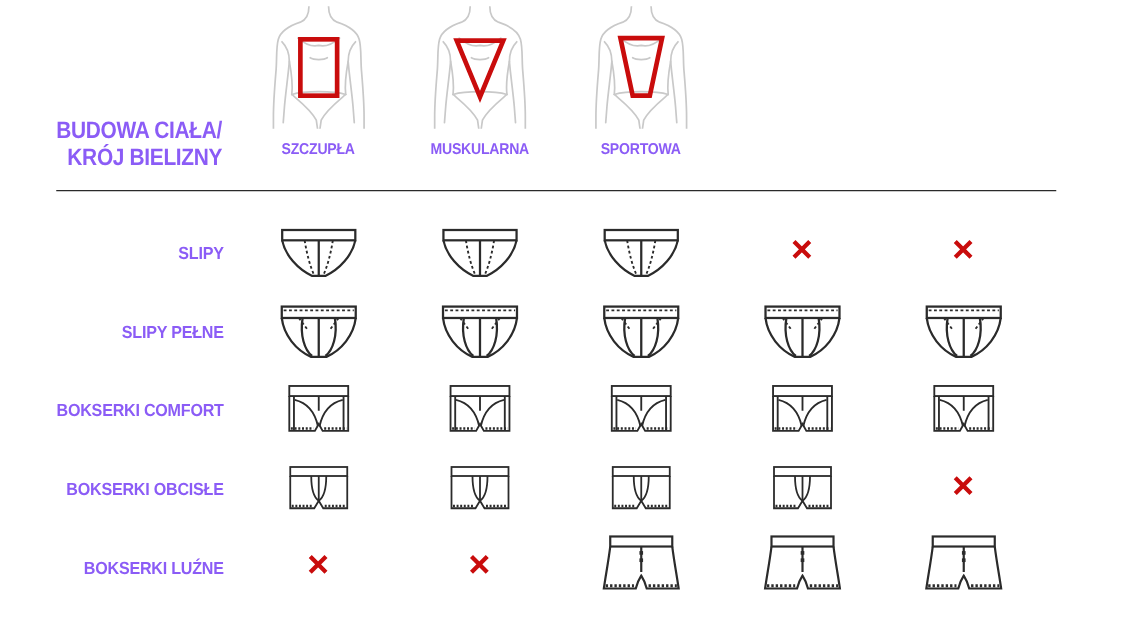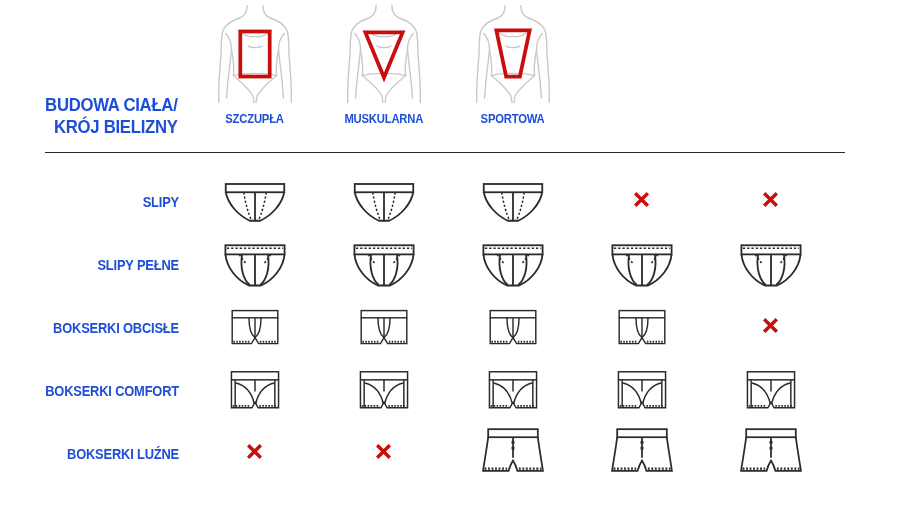--- a/index.html
+++ b/index.html
@@ -1,18 +1,18 @@
 <!DOCTYPE html>
 <html><head>
 <meta charset="utf-8">
 <style>
   html,body{margin:0;padding:0;}
   .page{
     position:relative; width:900px; height:512px; background:#ffffff;
-    font-family:"Liberation Sans", sans-serif; color:#1d4ed8; overflow:hidden;border-radius:17px;
+    font-family:"Liberation Sans", sans-serif; color:#8b5cf6; overflow:hidden;border-radius:17px;
   }
   .header-grid{
     display:grid; grid-template-columns:190px repeat(5,129px);
     height:152px; align-items:start;
   }
   .title-cell{
     height:152px; display:flex; flex-direction:column; justify-content:flex-end;
     align-items:flex-end; padding:0 12px 14px 0; box-sizing:border-box;
   }
   .title-line{
@@ -228,76 +228,20 @@
     <line x1="50" y1="15" x2="50" y2="56" stroke="#2b2b2b" fill="none" stroke-width="2.4" stroke-linejoin="miter"></line>
     <path d="M33,15 C30,33 35,49 43,55" stroke="#2b2b2b" fill="none" stroke-width="2.4" stroke-linejoin="miter"></path>
     <path d="M67,15 C70,33 65,49 57,55" stroke="#2b2b2b" fill="none" stroke-width="2.4" stroke-linejoin="miter"></path>
     <path d="M29,15 L38,27" stroke="#2b2b2b" fill="none" stroke-width="2" stroke-dasharray="3,2.6"></path>
               <path d="M71,15 L62,27" stroke="#2b2b2b" fill="none" stroke-width="2" stroke-dasharray="3,2.6"></path>
             </svg>
           </span>
         </div>
       </div>
       <div class="matrix-row">
-        <div class="row-label">BOKSERKI OBCISŁE</div>
-        <div class="matrix-cell">
-          <span>
-            <svg class="uw" width="60" height="40" viewBox="0 0 100 66">
-    <rect x="12" y="4" width="76" height="12" stroke="#2b2b2b" fill="none" stroke-width="2.4" stroke-linejoin="miter"></rect>
-    <path d="M12,16 L12,59 L44,59 L50,49 L56,59 L88,59 L88,16" stroke="#2b2b2b" fill="none" stroke-width="2.4" stroke-linejoin="miter"></path>
-    <path d="M40,16 C40,36 44,45 50,49 C56,45 60,36 60,16" stroke="#2b2b2b" fill="none" stroke-width="2.4" stroke-linejoin="miter"></path>
-    <line x1="50" y1="16" x2="50" y2="49" stroke="#2b2b2b" fill="none" stroke-width="2.4" stroke-linejoin="miter"></line>
-    <line x1="14" y1="56" x2="42" y2="56" stroke="#2b2b2b" fill="none" stroke-width="3.2" stroke-dasharray="2.6,2.2"></line>
-    <line x1="58" y1="56" x2="86" y2="56" stroke="#2b2b2b" fill="none" stroke-width="3.2" stroke-dasharray="2.6,2.2"></line>
-            </svg>
-          </span>
-        </div>
-        <div class="matrix-cell">
-          <span>
-            <svg class="uw" width="60" height="40" viewBox="0 0 100 66">
-    <rect x="12" y="4" width="76" height="12" stroke="#2b2b2b" fill="none" stroke-width="2.4" stroke-linejoin="miter"></rect>
-    <path d="M12,16 L12,59 L44,59 L50,49 L56,59 L88,59 L88,16" stroke="#2b2b2b" fill="none" stroke-width="2.4" stroke-linejoin="miter"></path>
-    <path d="M40,16 C40,36 44,45 50,49 C56,45 60,36 60,16" stroke="#2b2b2b" fill="none" stroke-width="2.4" stroke-linejoin="miter"></path>
-    <line x1="50" y1="16" x2="50" y2="49" stroke="#2b2b2b" fill="none" stroke-width="2.4" stroke-linejoin="miter"></line>
-    <line x1="14" y1="56" x2="42" y2="56" stroke="#2b2b2b" fill="none" stroke-width="3.2" stroke-dasharray="2.6,2.2"></line>
-    <line x1="58" y1="56" x2="86" y2="56" stroke="#2b2b2b" fill="none" stroke-width="3.2" stroke-dasharray="2.6,2.2"></line>
-            </svg>
-          </span>
-        </div>
-        <div class="matrix-cell">
-          <span>
-            <svg class="uw" width="60" height="40" viewBox="0 0 100 66">
-    <rect x="12" y="4" width="76" height="12" stroke="#2b2b2b" fill="none" stroke-width="2.4" stroke-linejoin="miter"></rect>
-    <path d="M12,16 L12,59 L44,59 L50,49 L56,59 L88,59 L88,16" stroke="#2b2b2b" fill="none" stroke-width="2.4" stroke-linejoin="miter"></path>
-    <path d="M40,16 C40,36 44,45 50,49 C56,45 60,36 60,16" stroke="#2b2b2b" fill="none" stroke-width="2.4" stroke-linejoin="miter"></path>
-    <line x1="50" y1="16" x2="50" y2="49" stroke="#2b2b2b" fill="none" stroke-width="2.4" stroke-linejoin="miter"></line>
-    <line x1="14" y1="56" x2="42" y2="56" stroke="#2b2b2b" fill="none" stroke-width="3.2" stroke-dasharray="2.6,2.2"></line>
-    <line x1="58" y1="56" x2="86" y2="56" stroke="#2b2b2b" fill="none" stroke-width="3.2" stroke-dasharray="2.6,2.2"></line>
-            </svg>
-          </span>
-        </div>
-        <div class="matrix-cell">
-          <span>
-            <svg class="uw" width="60" height="40" viewBox="0 0 100 66">
-    <rect x="12" y="4" width="76" height="12" stroke="#2b2b2b" fill="none" stroke-width="2.4" stroke-linejoin="miter"></rect>
-    <path d="M12,16 L12,59 L44,59 L50,49 L56,59 L88,59 L88,16" stroke="#2b2b2b" fill="none" stroke-width="2.4" stroke-linejoin="miter"></path>
-    <path d="M40,16 C40,36 44,45 50,49 C56,45 60,36 60,16" stroke="#2b2b2b" fill="none" stroke-width="2.4" stroke-linejoin="miter"></path>
-    <line x1="50" y1="16" x2="50" y2="49" stroke="#2b2b2b" fill="none" stroke-width="2.4" stroke-linejoin="miter"></line>
-    <line x1="14" y1="56" x2="42" y2="56" stroke="#2b2b2b" fill="none" stroke-width="3.2" stroke-dasharray="2.6,2.2"></line>
-    <line x1="58" y1="56" x2="86" y2="56" stroke="#2b2b2b" fill="none" stroke-width="3.2" stroke-dasharray="2.6,2.2"></line>
-            </svg>
-          </span>
-        </div>
-        <div class="matrix-cell">
-          <span><svg width="17" height="17" viewBox="0 0 17 17">
-    <path d="M2.2,2.2 L14.8,14.8 M14.8,2.2 L2.2,14.8" stroke="#c90c0c" stroke-width="3.4" fill="none"></path>
-            </svg></span>
-        </div>
-      </div>
-      <div class="matrix-row">
         <div class="row-label">BOKSERKI COMFORT</div>
         <div class="matrix-cell">
           <span>
             <svg class="uw" width="62" height="46" viewBox="0 0 100 70">
     <rect x="12" y="4" width="76" height="13" stroke="#2b2b2b" fill="none" stroke-width="2.4" stroke-linejoin="miter"></rect>
     <path d="M12,17 L12,62 L45,62 L50,53 L55,62 L88,62 L88,17" stroke="#2b2b2b" fill="none" stroke-width="2.4" stroke-linejoin="miter"></path>
     <line x1="18" y1="17" x2="18" y2="62" stroke="#2b2b2b" fill="none" stroke-width="2.4" stroke-linejoin="miter"></line>
     <line x1="82" y1="17" x2="82" y2="62" stroke="#2b2b2b" fill="none" stroke-width="2.4" stroke-linejoin="miter"></line>
     <path d="M19,22 C36,26 45,38 49,56" stroke="#2b2b2b" fill="none" stroke-width="2.4" stroke-linejoin="miter"></path>
     <path d="M81,22 C64,26 55,38 51,56" stroke="#2b2b2b" fill="none" stroke-width="2.4" stroke-linejoin="miter"></path>
@@ -362,20 +306,76 @@
     <path d="M19,22 C36,26 45,38 49,56" stroke="#2b2b2b" fill="none" stroke-width="2.4" stroke-linejoin="miter"></path>
     <path d="M81,22 C64,26 55,38 51,56" stroke="#2b2b2b" fill="none" stroke-width="2.4" stroke-linejoin="miter"></path>
     <line x1="50" y1="17" x2="50" y2="36" stroke="#2b2b2b" fill="none" stroke-width="2.4" stroke-linejoin="miter"></line>
     <line x1="14" y1="59" x2="43" y2="59" stroke="#2b2b2b" fill="none" stroke-width="3.2" stroke-dasharray="2.6,2.2"></line>
     <line x1="57" y1="59" x2="86" y2="59" stroke="#2b2b2b" fill="none" stroke-width="3.2" stroke-dasharray="2.6,2.2"></line>
             </svg>
           </span>
         </div>
       </div>
       <div class="matrix-row">
+        <div class="row-label">BOKSERKI OBCISŁE</div>
+        <div class="matrix-cell">
+          <span>
+            <svg class="uw" width="60" height="40" viewBox="0 0 100 66">
+    <rect x="12" y="4" width="76" height="12" stroke="#2b2b2b" fill="none" stroke-width="2.4" stroke-linejoin="miter"></rect>
+    <path d="M12,16 L12,59 L44,59 L50,49 L56,59 L88,59 L88,16" stroke="#2b2b2b" fill="none" stroke-width="2.4" stroke-linejoin="miter"></path>
+    <path d="M40,16 C40,36 44,45 50,49 C56,45 60,36 60,16" stroke="#2b2b2b" fill="none" stroke-width="2.4" stroke-linejoin="miter"></path>
+    <line x1="50" y1="16" x2="50" y2="49" stroke="#2b2b2b" fill="none" stroke-width="2.4" stroke-linejoin="miter"></line>
+    <line x1="14" y1="56" x2="42" y2="56" stroke="#2b2b2b" fill="none" stroke-width="3.2" stroke-dasharray="2.6,2.2"></line>
+    <line x1="58" y1="56" x2="86" y2="56" stroke="#2b2b2b" fill="none" stroke-width="3.2" stroke-dasharray="2.6,2.2"></line>
+            </svg>
+          </span>
+        </div>
+        <div class="matrix-cell">
+          <span>
+            <svg class="uw" width="60" height="40" viewBox="0 0 100 66">
+    <rect x="12" y="4" width="76" height="12" stroke="#2b2b2b" fill="none" stroke-width="2.4" stroke-linejoin="miter"></rect>
+    <path d="M12,16 L12,59 L44,59 L50,49 L56,59 L88,59 L88,16" stroke="#2b2b2b" fill="none" stroke-width="2.4" stroke-linejoin="miter"></path>
+    <path d="M40,16 C40,36 44,45 50,49 C56,45 60,36 60,16" stroke="#2b2b2b" fill="none" stroke-width="2.4" stroke-linejoin="miter"></path>
+    <line x1="50" y1="16" x2="50" y2="49" stroke="#2b2b2b" fill="none" stroke-width="2.4" stroke-linejoin="miter"></line>
+    <line x1="14" y1="56" x2="42" y2="56" stroke="#2b2b2b" fill="none" stroke-width="3.2" stroke-dasharray="2.6,2.2"></line>
+    <line x1="58" y1="56" x2="86" y2="56" stroke="#2b2b2b" fill="none" stroke-width="3.2" stroke-dasharray="2.6,2.2"></line>
+            </svg>
+          </span>
+        </div>
+        <div class="matrix-cell">
+          <span>
+            <svg class="uw" width="60" height="40" viewBox="0 0 100 66">
+    <rect x="12" y="4" width="76" height="12" stroke="#2b2b2b" fill="none" stroke-width="2.4" stroke-linejoin="miter"></rect>
+    <path d="M12,16 L12,59 L44,59 L50,49 L56,59 L88,59 L88,16" stroke="#2b2b2b" fill="none" stroke-width="2.4" stroke-linejoin="miter"></path>
+    <path d="M40,16 C40,36 44,45 50,49 C56,45 60,36 60,16" stroke="#2b2b2b" fill="none" stroke-width="2.4" stroke-linejoin="miter"></path>
+    <line x1="50" y1="16" x2="50" y2="49" stroke="#2b2b2b" fill="none" stroke-width="2.4" stroke-linejoin="miter"></line>
+    <line x1="14" y1="56" x2="42" y2="56" stroke="#2b2b2b" fill="none" stroke-width="3.2" stroke-dasharray="2.6,2.2"></line>
+    <line x1="58" y1="56" x2="86" y2="56" stroke="#2b2b2b" fill="none" stroke-width="3.2" stroke-dasharray="2.6,2.2"></line>
+            </svg>
+          </span>
+        </div>
+        <div class="matrix-cell">
+          <span>
+            <svg class="uw" width="60" height="40" viewBox="0 0 100 66">
+    <rect x="12" y="4" width="76" height="12" stroke="#2b2b2b" fill="none" stroke-width="2.4" stroke-linejoin="miter"></rect>
+    <path d="M12,16 L12,59 L44,59 L50,49 L56,59 L88,59 L88,16" stroke="#2b2b2b" fill="none" stroke-width="2.4" stroke-linejoin="miter"></path>
+    <path d="M40,16 C40,36 44,45 50,49 C56,45 60,36 60,16" stroke="#2b2b2b" fill="none" stroke-width="2.4" stroke-linejoin="miter"></path>
+    <line x1="50" y1="16" x2="50" y2="49" stroke="#2b2b2b" fill="none" stroke-width="2.4" stroke-linejoin="miter"></line>
+    <line x1="14" y1="56" x2="42" y2="56" stroke="#2b2b2b" fill="none" stroke-width="3.2" stroke-dasharray="2.6,2.2"></line>
+    <line x1="58" y1="56" x2="86" y2="56" stroke="#2b2b2b" fill="none" stroke-width="3.2" stroke-dasharray="2.6,2.2"></line>
+            </svg>
+          </span>
+        </div>
+        <div class="matrix-cell">
+          <span><svg width="17" height="17" viewBox="0 0 17 17">
+    <path d="M2.2,2.2 L14.8,14.8 M14.8,2.2 L2.2,14.8" stroke="#c90c0c" stroke-width="3.4" fill="none"></path>
+            </svg></span>
+        </div>
+      </div>
+      <div class="matrix-row">
         <div class="row-label">BOKSERKI LUŹNE</div>
         <div class="matrix-cell">
           <span><svg width="17" height="17" viewBox="0 0 17 17">
     <path d="M2.2,2.2 L14.8,14.8 M14.8,2.2 L2.2,14.8" stroke="#c90c0c" stroke-width="3.4" fill="none"></path>
             </svg></span>
         </div>
         <div class="matrix-cell">
           <span><svg width="17" height="17" viewBox="0 0 17 17">
     <path d="M2.2,2.2 L14.8,14.8 M14.8,2.2 L2.2,14.8" stroke="#c90c0c" stroke-width="3.4" fill="none"></path>
             </svg></span>

